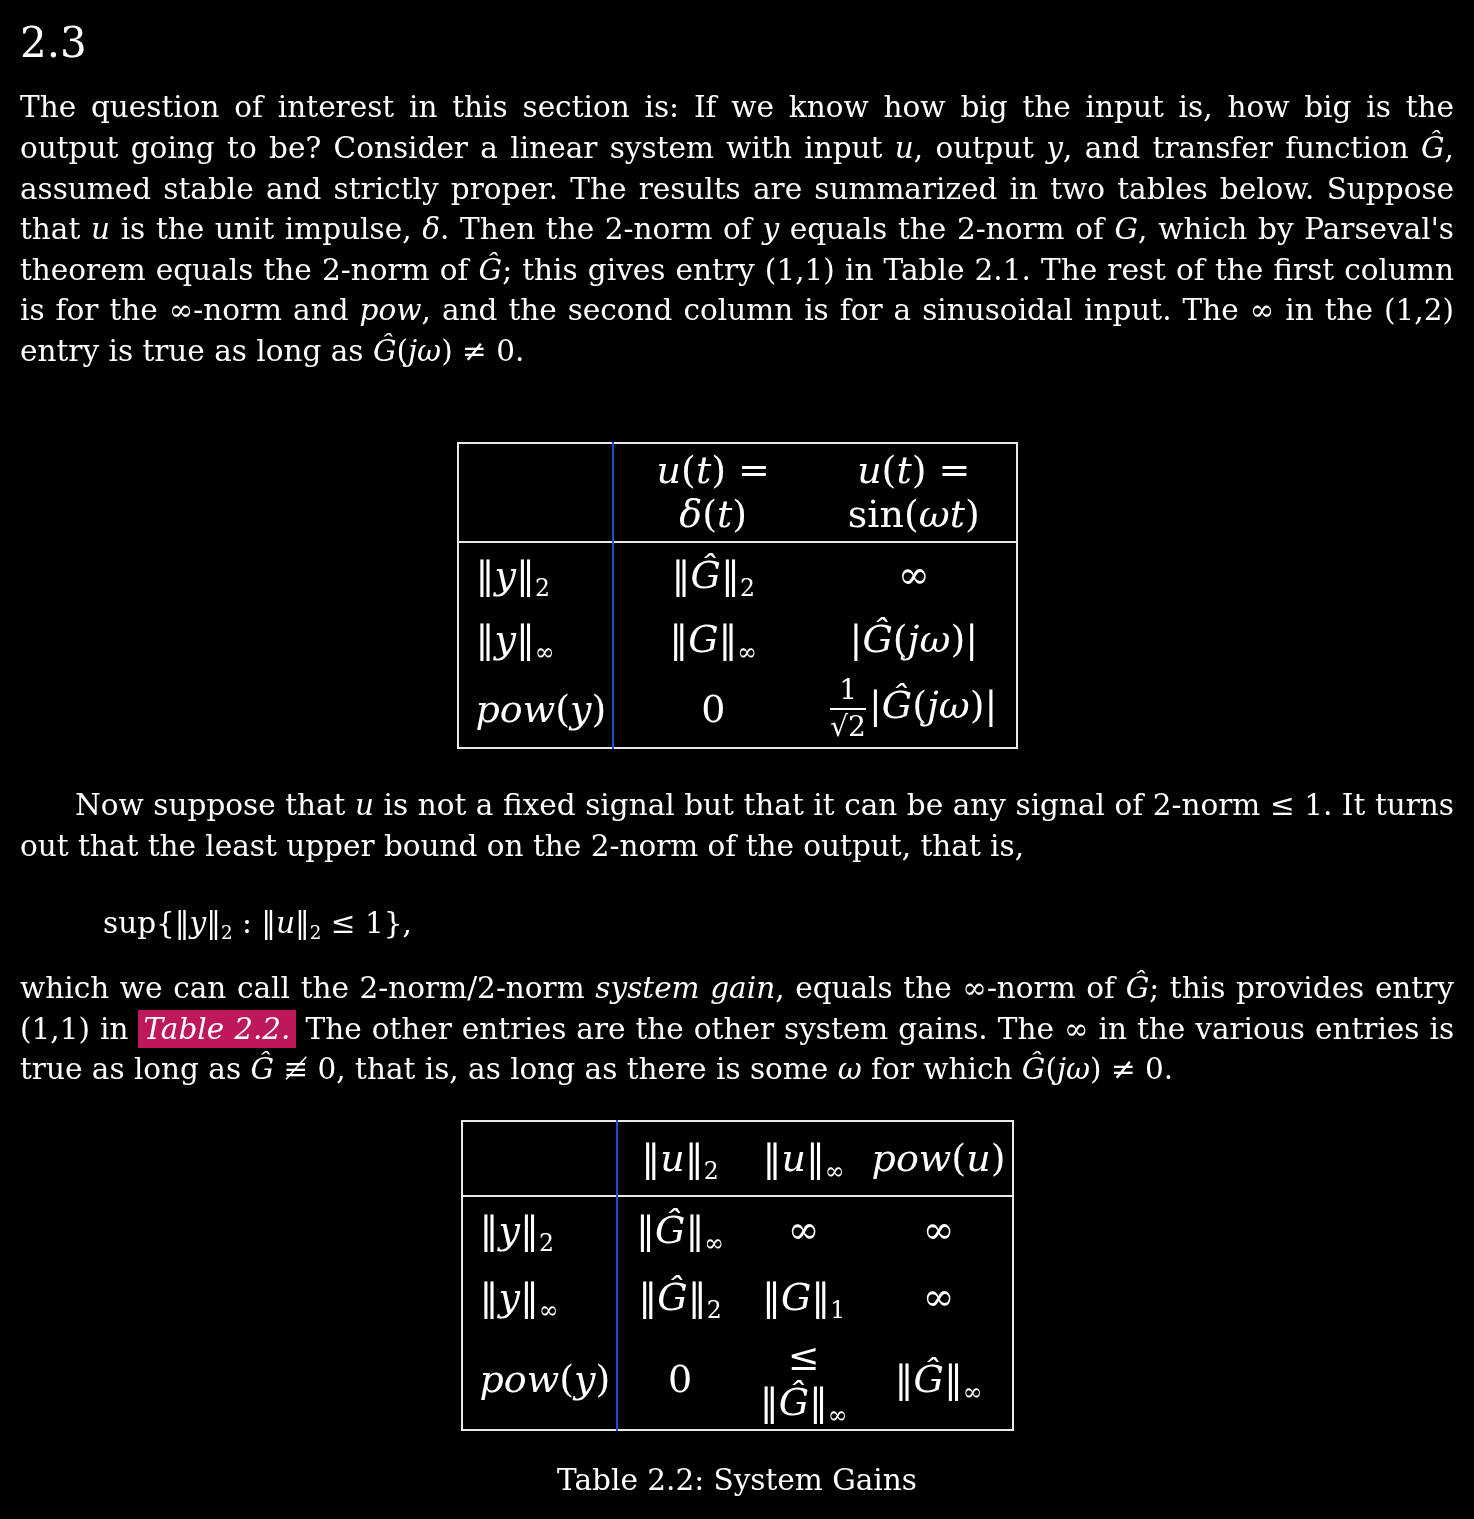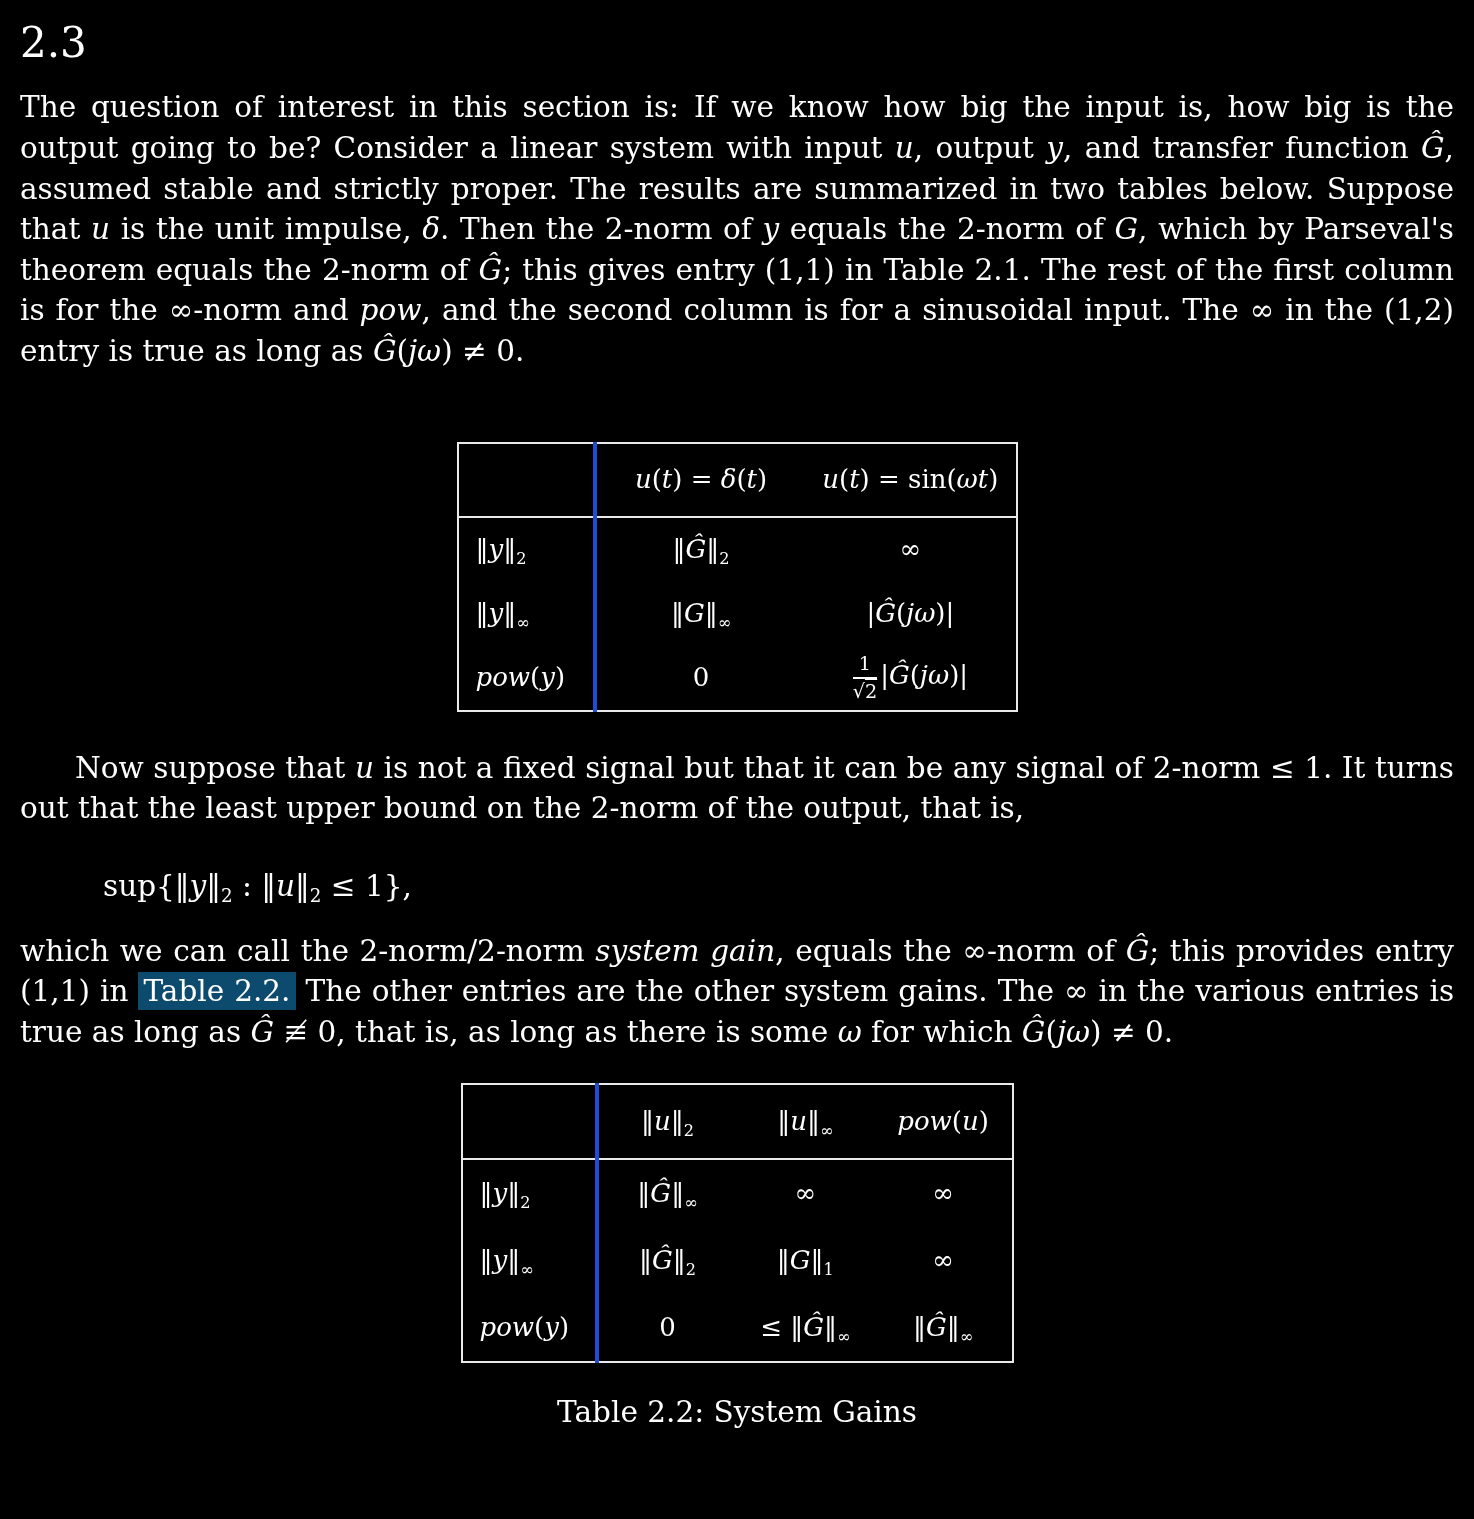--- a/index.html
+++ b/index.html
@@ -20,34 +20,34 @@
     text-align:justify;margin:0;
   }
   .p1{margin-top:19px;}
   .p2{margin-top:36px;text-indent:55px;}
   .p3{margin-top:22px;}
   .equation{
     margin:34px 0 0 83px;
     font-size:29.5px;line-height:46px;
   }
   .it{font-style:italic;}
-  .hl{background:#0c4a6e;padding:2px 5px;}
+  .hl{background:#be185d;padding:2px 5px;font-style:italic;}
   sub{font-size:0.62em;vertical-align:-0.35em;line-height:0;}
   .ol{text-decoration:overline;}
 
   .mtable{
     border-collapse:collapse;margin:0 auto;
     border:2px solid #e9e9e9;
-    font-size:26px;line-height:1.18;
+    font-size:38px;line-height:1.18;
   }
   .t1{margin-top:70px;width:561px;}
   .t2{margin-top:30px;width:553px;}
   .mtable th,.mtable td{font-weight:normal;text-align:center;padding:4px 6px;}
   .mtable thead tr{border-bottom:2px solid #e9e9e9;}
-  .mtable .lbl{text-align:left;padding-left:17px;border-right:4px solid #1d4ed8;}
+  .mtable .lbl{text-align:left;padding-left:17px;border-right:2px solid #1d4ed8;}
   .t1 thead th{height:64px;}
   .t1 tbody th,.t1 tbody td{height:56px;}
   .t2 thead th{height:65px;}
   .t2 tbody th,.t2 tbody td{height:59px;}
 
   .frac{
     display:inline-block;text-align:center;vertical-align:middle;
     margin:0 3px 0 0;line-height:0;
   }
   .frac .num{display:block;font-size:0.74em;line-height:1.1;border-bottom:2px solid #fff;padding:0 3px 2px 3px;}

